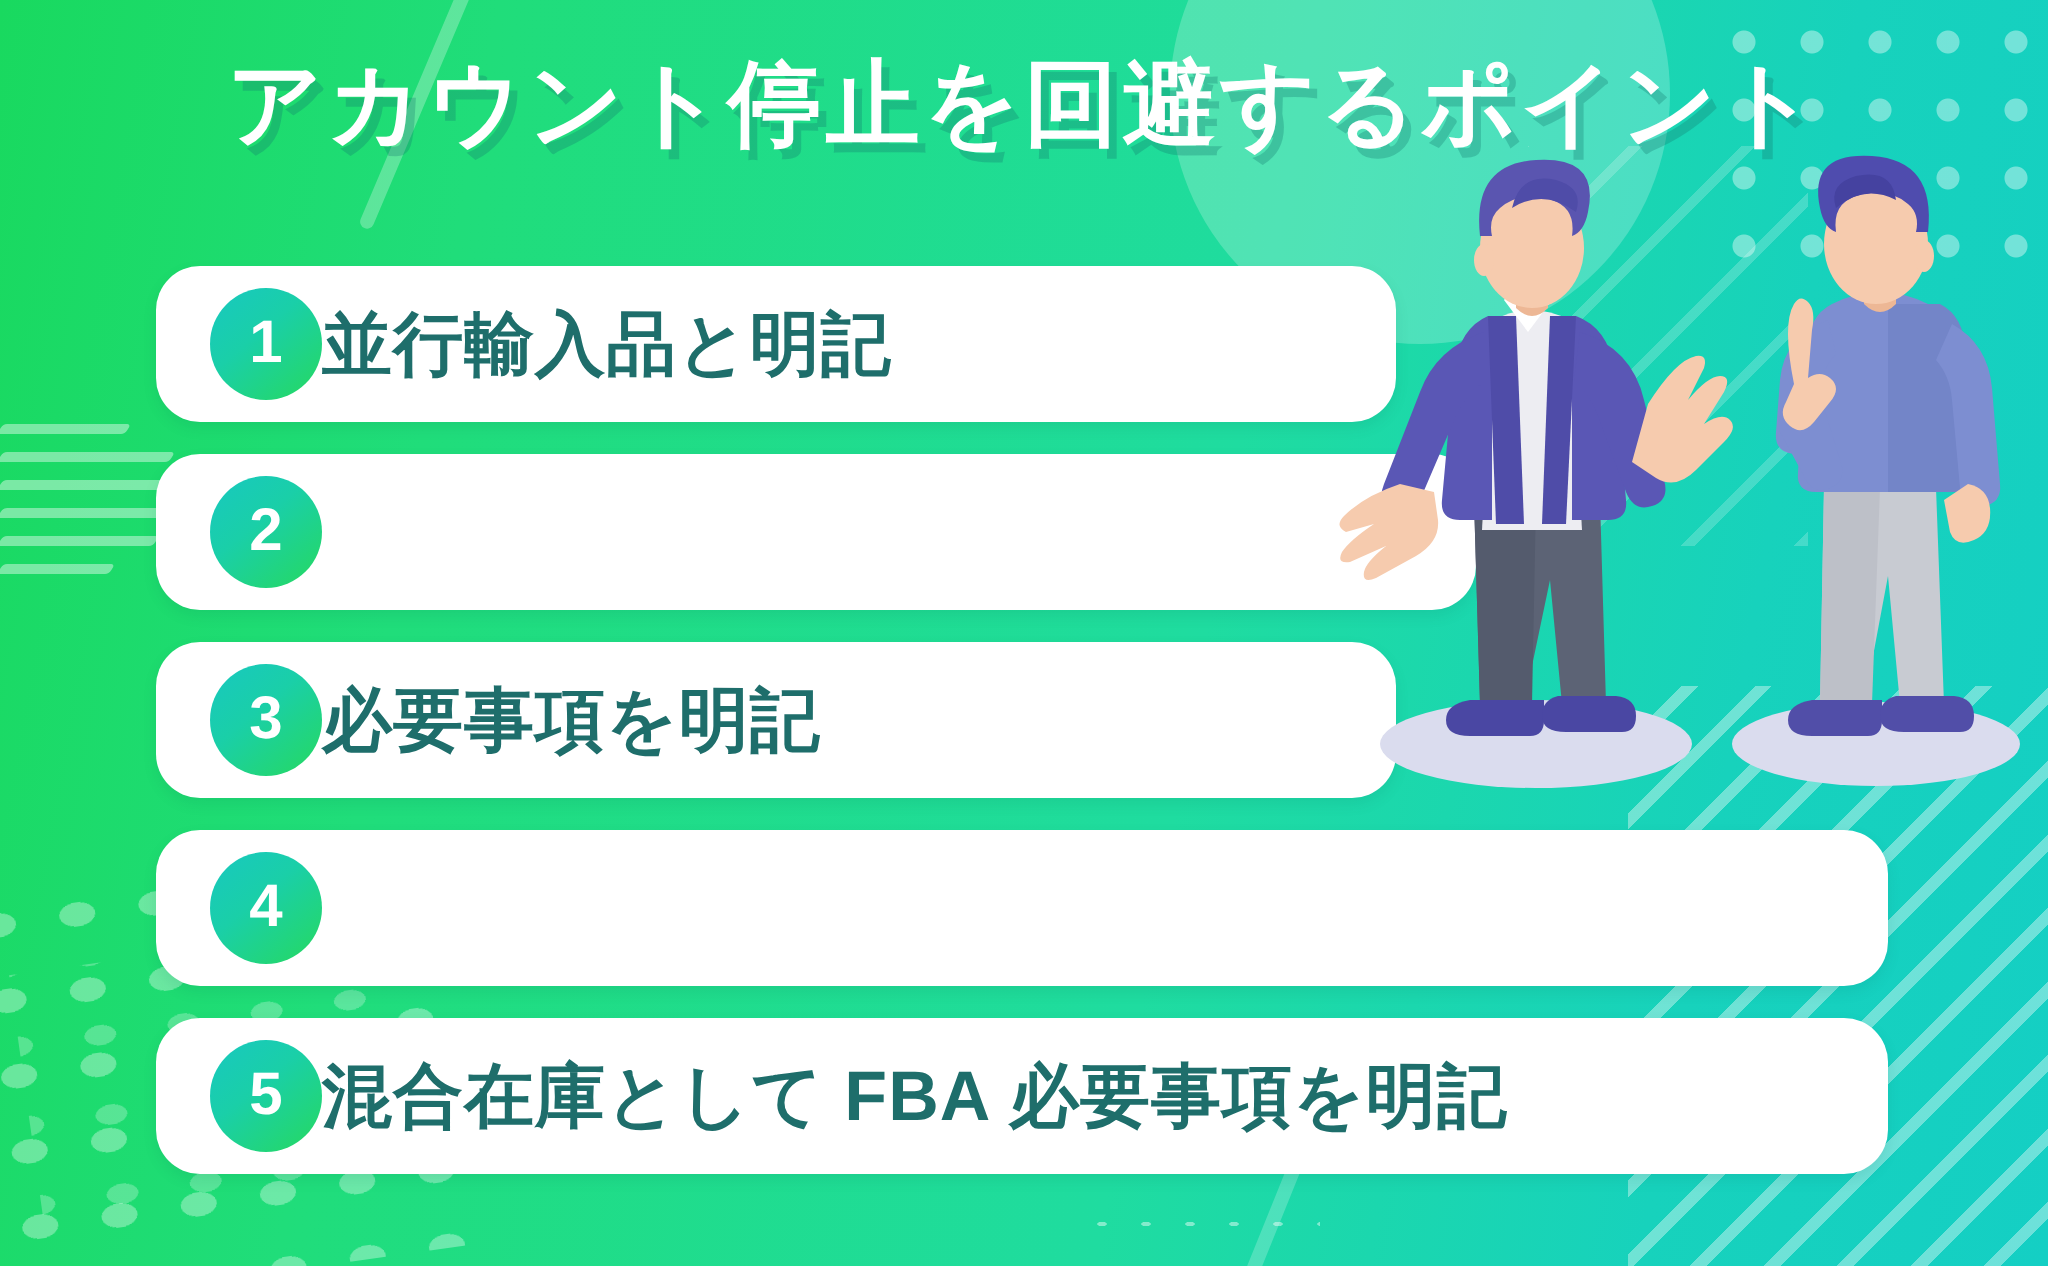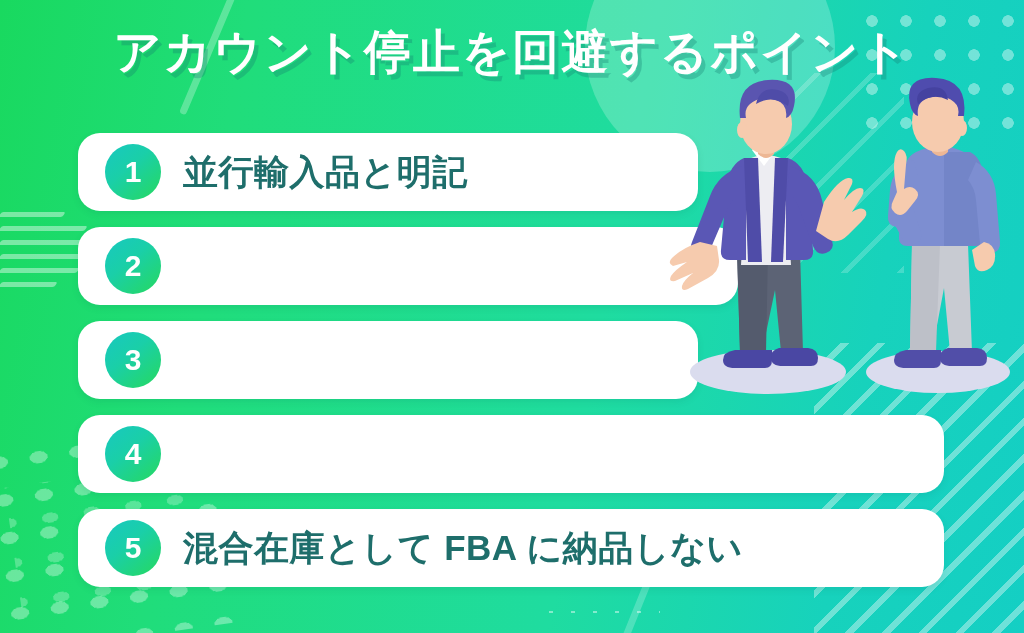--- a/index.html
+++ b/index.html
@@ -198,21 +198,20 @@
     background: linear-gradient(140deg, #18C8C0 0%, #1ACFA8 42%, #26D95F 100%);
     color: #ffffff;
     font-size: 30px;
     font-weight: 700;
     display: flex;
     align-items: center;
     justify-content: center;
     line-height: 1;
   }
   .card-text {
-    margin-left: 22px;
     color: #1E6E6B;
     font-size: 35px;
     font-weight: 700;
     letter-spacing: 0.5px;
     white-space: nowrap;
   }
 
   
   .people {
     position: absolute;
@@ -259,29 +258,30 @@
       <div class="num">1</div>
       <div class="card-text">並行輸入品と明記</div>
     </div>
 
     <div class="card w-mid">
       <div class="num">2</div>
     </div>
 
     <div class="card w-short">
       <div class="num">3</div>
+      <div class="card-text">必要事項を明記</div>
     </div>
 
     <div class="card w-long">
       <div class="num">4</div>
     </div>
 
     <div class="card w-long">
       <div class="num">5</div>
-      <div class="card-text">混合在庫として FBA に納品しない</div>
+      <div class="card-text">混合在庫として FBA 必要事項を明記</div>
     </div>
 
   </div>
 
   <svg class="people" viewBox="0 0 1024 633">
 
     <g>
 
       <ellipse cx="768" cy="372" rx="78" ry="22" fill="#DADCEE"></ellipse>
 

